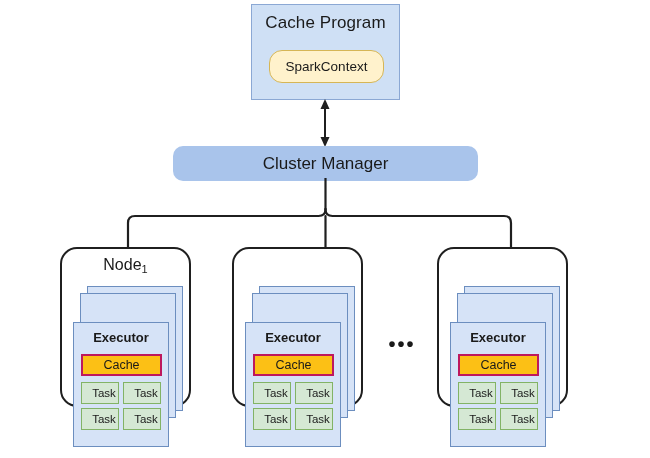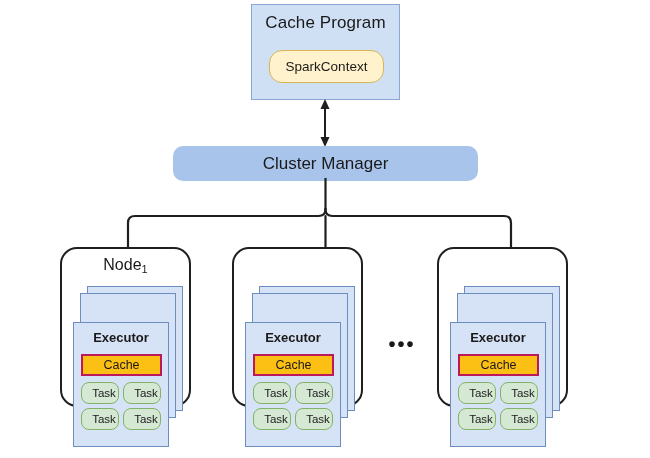--- a/index.html
+++ b/index.html
@@ -176,21 +176,21 @@
     width: 81px;
     display: flex;
     flex-wrap: wrap;
     gap: 4px;
   }
   .task-box {
     width: 38px;
     height: 22px;
     background: #D5E8D4;
     border: 1px solid #82B366;
-    border-radius: 8px;
+    border-radius: 0;
     box-sizing: border-box;
     display: flex;
     align-items: center;
     justify-content: center;
     font-size: 11.5px;
     color: #1a1a1a;
     padding-left: 8px;
   }
 
   

